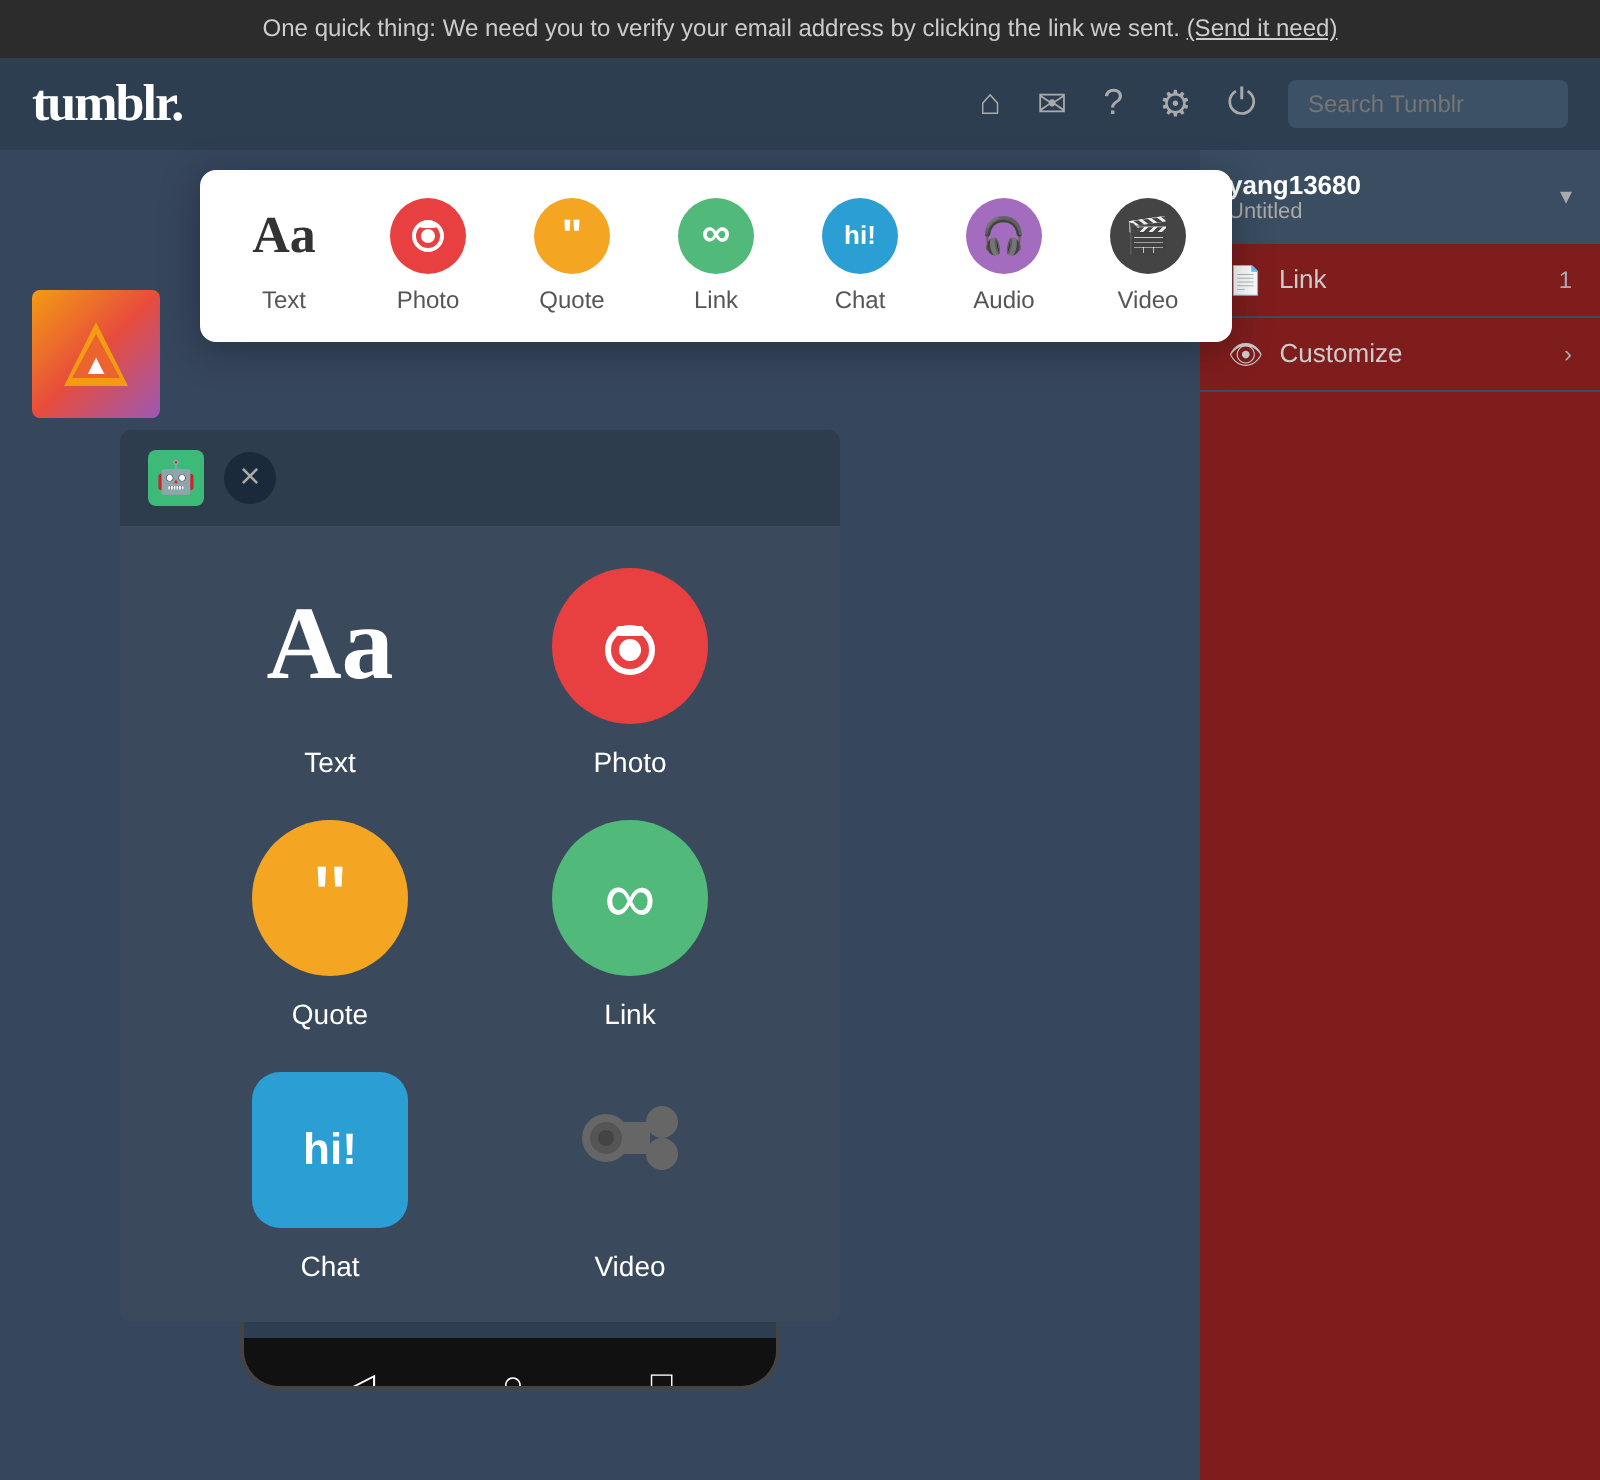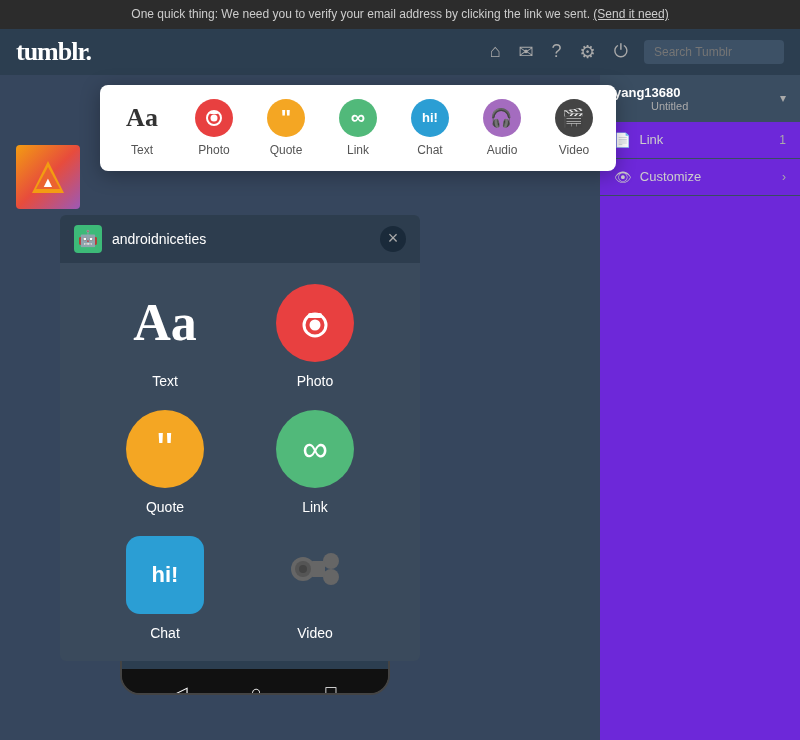--- a/index.html
+++ b/index.html
@@ -271,40 +271,39 @@
       color: #666;
     }
     .panel-label {
       color: white;
       font-size: 14px;
     }
 
     
     #right-sidebar {
       width: 200px;
-      background: #6d28d9;
+      background: #7f1d1d;
       padding: 0;
     }
     #sidebar-user {
       background: #3a4d61;
       padding: 10px 14px;
       display: flex;
       align-items: center;
       justify-content: space-between;
       cursor: pointer;
     }
     #sidebar-username {
       color: white;
       font-size: 13px;
       font-weight: bold;
     }
     #sidebar-blog-name {
       color: #aaa;
       font-size: 11px;
-      margin-left: 37px;
     }
     .sidebar-menu-item {
       display: flex;
       align-items: center;
       padding: 10px 14px;
       color: #ccc;
       font-size: 13px;
       border-bottom: 1px solid #3a4d61;
       cursor: pointer;
       justify-content: space-between;
@@ -570,21 +569,20 @@
 
       <div class="toolbar-item">
         <div class="toolbar-icon icon-video" style="font-size:18px;">🎬</div>
         <span class="toolbar-item-label">Video</span>
       </div>
     </div>
 
     <div id="post-panel">
       <div id="post-panel-header">
         <div id="post-panel-icon">🤖</div>
-        <span id="post-panel-title">androidniceties</span>
         <div id="post-panel-close">×</div>
       </div>
       <div id="post-panel-grid">
 
         <div class="panel-item">
           <div class="panel-icon">
             <span class="panel-icon-text">Aa</span>
           </div>
           <span class="panel-label">Text</span>
         </div>

